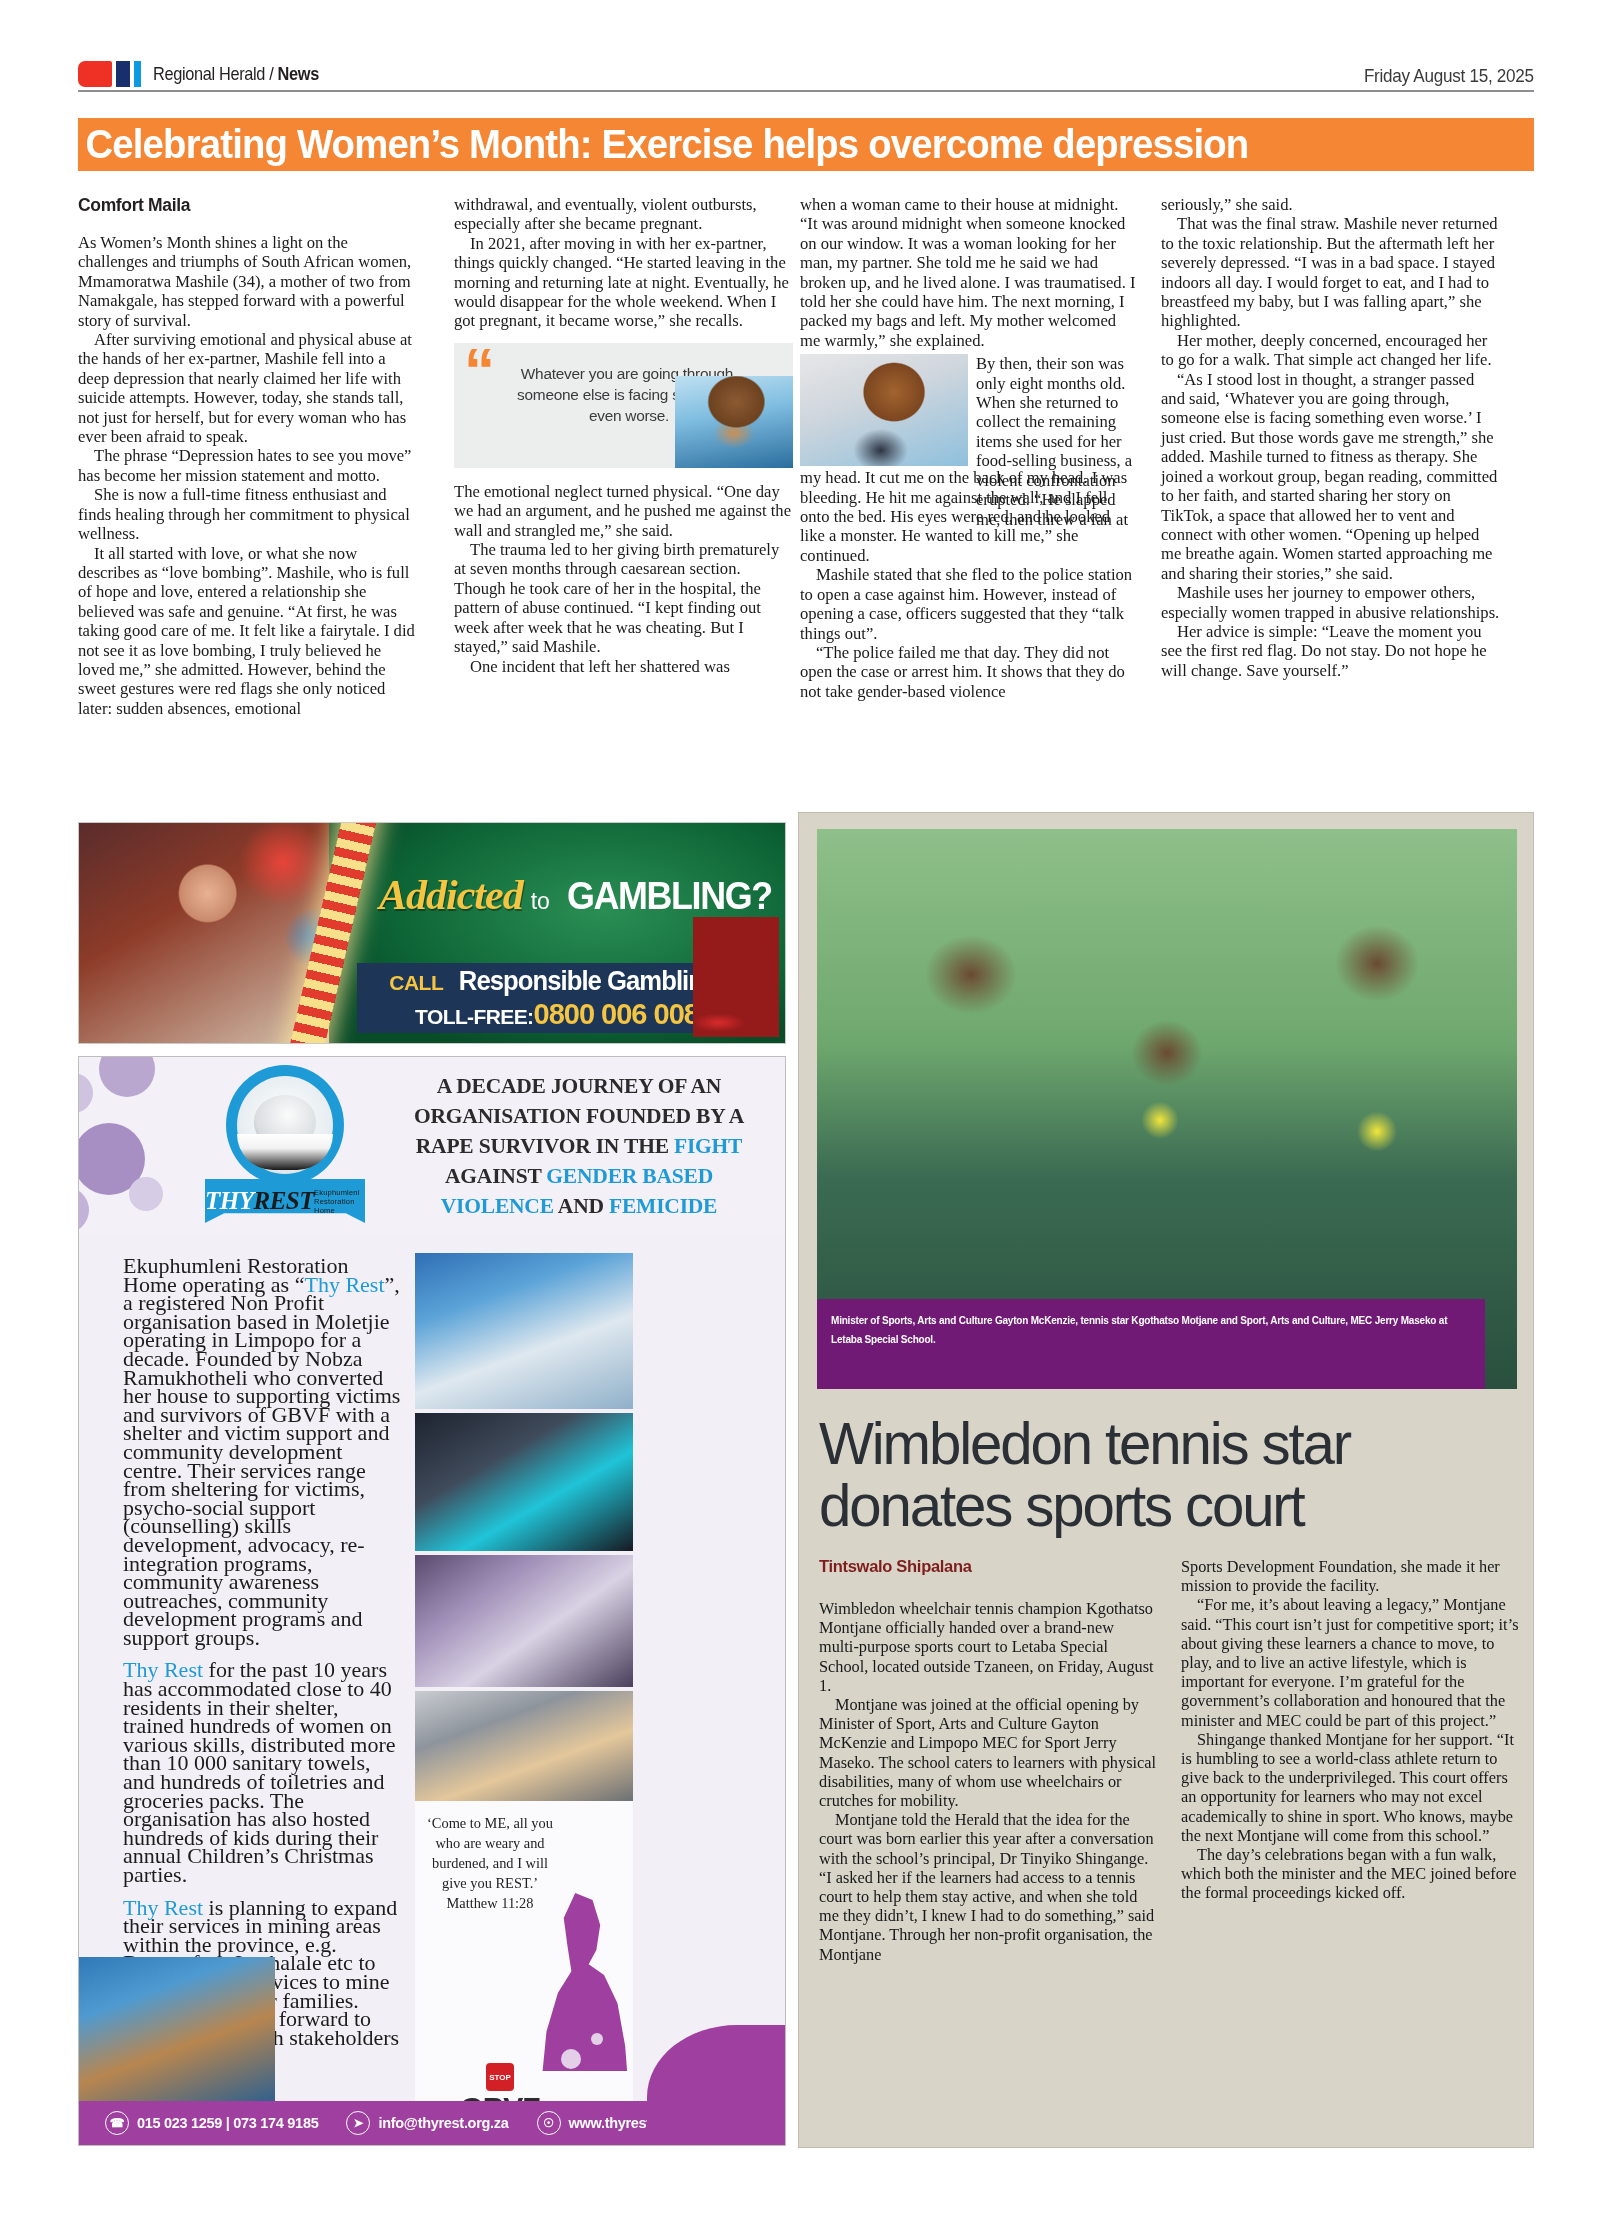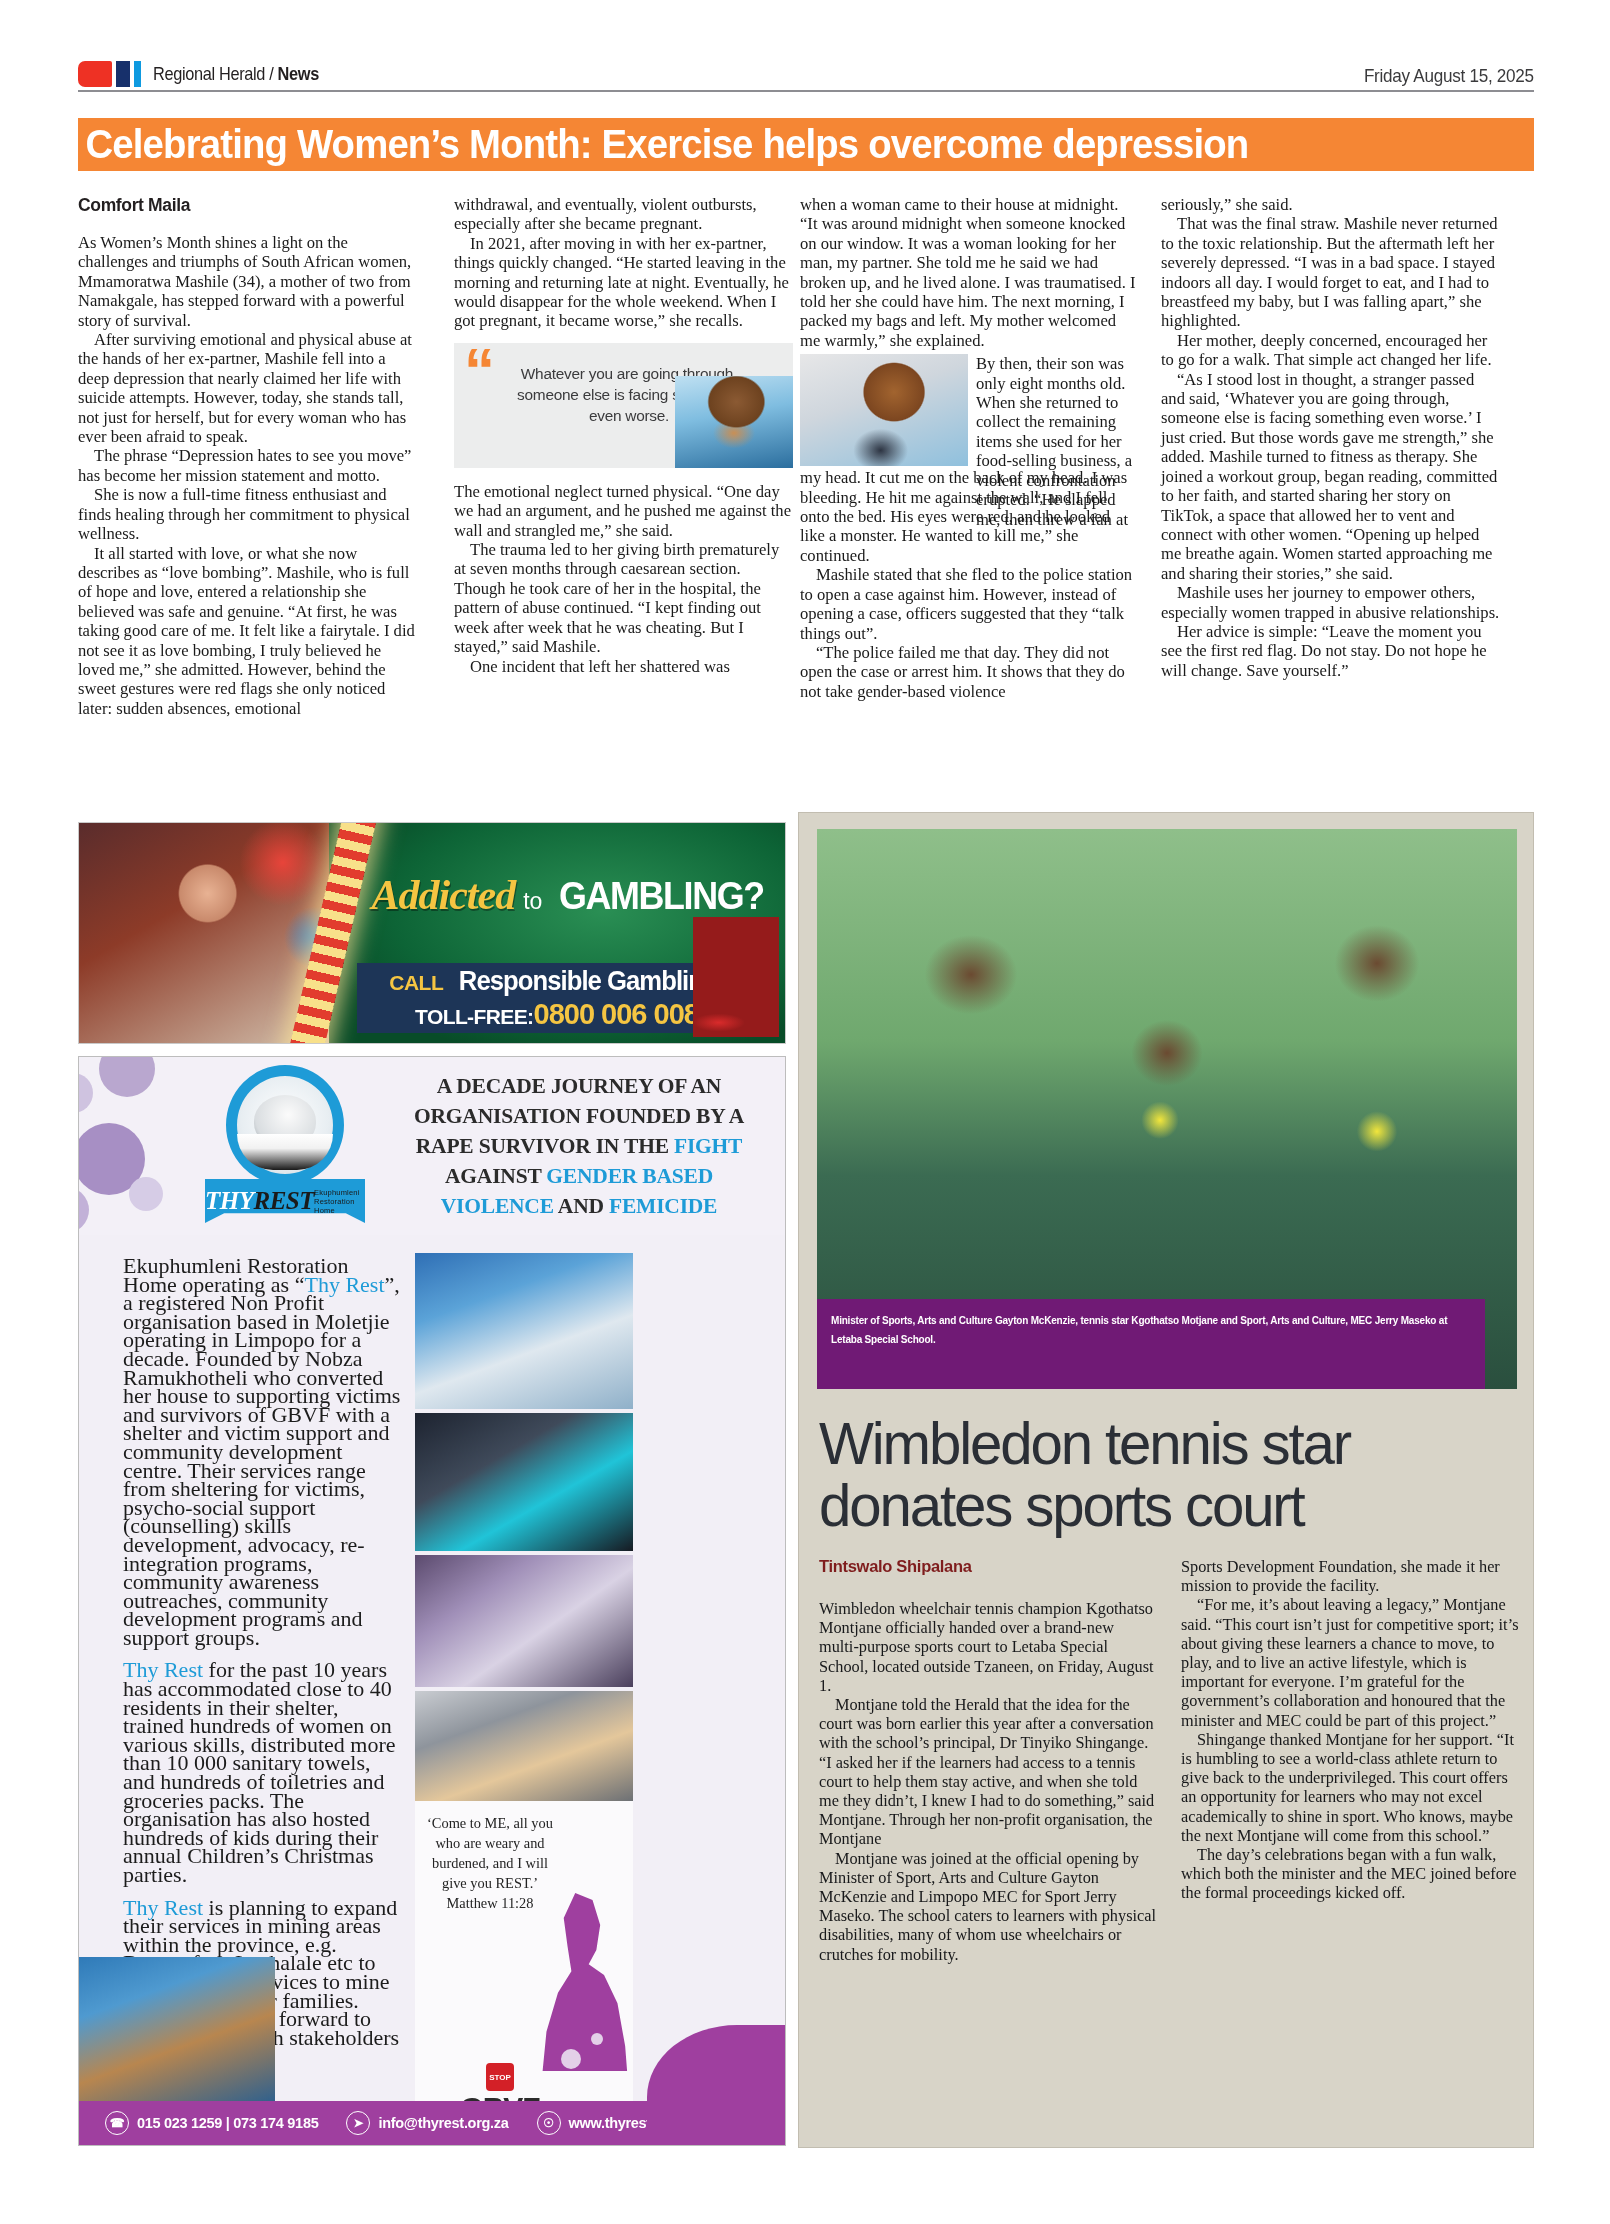--- a/index.html
+++ b/index.html
@@ -124,21 +124,21 @@
     background:
       radial-gradient(ellipse 300px 150px at 60% 40%, #2a8f54 0%, #0d6436 70%, #084c28 100%);
   }
   .ag-slash {
     position: absolute; left: 236px; top: -20px; width: 34px; height: 270px;
     background: repeating-linear-gradient(180deg, #f8e08a 0 9px, #e23c2e 9px 18px);
     transform: rotate(13deg); box-shadow: 0 0 22px 6px rgba(255,230,150,.7);
   }
   .ag-head {
     position: absolute; left: 300px; top: 48px; width: 400px; height: 52px;
-    display: flex; align-items: baseline; gap: 8px; justify-content: flex-end; padding-right: 6px;
+    display: flex; align-items: baseline; gap: 8px; justify-content: space-between; padding-right: 6px;
   }
   .ag-addicted {
     font-family: "Liberation Serif", serif; font-style: italic; font-weight: 700;
     font-size: 42px; color: #f5c542; letter-spacing: -1px;
     text-shadow: 1px 2px 0 rgba(0,0,0,.35);
   }
   .ag-to { font-family: "Liberation Sans", sans-serif; font-size: 23px; color: #fff; }
   .ag-gambling {
     font-family: "Liberation Sans", sans-serif; font-weight: 700; font-size: 39px;
     color: #ffffff; letter-spacing: -1.5px; transform: scaleX(0.92);
@@ -490,22 +490,22 @@
   </div>
 
   <div class="story2">
     <div class="w-photo"></div>
     <div class="w-caption">Minister of Sports, Arts and Culture Gayton McKenzie, tennis star Kgothatso Motjane and Sport, Arts and Culture, MEC Jerry Maseko at Letaba Special School.</div>
     <div class="w-headline">Wimbledon tennis star donates sports court</div>
     <div class="w-byline">Tintswalo Shipalana</div>
 
     <div class="w-col wc1">
       <p>Wimbledon wheelchair tennis champion Kgothatso Montjane officially handed over a brand-new multi-purpose sports court to Letaba Special School, located outside Tzaneen, on Friday, August 1.</p>
+      <p>Montjane was joined at the official opening by Minister of Sport, Arts and Culture Gayton McKenzie and Limpopo MEC for Sport Jerry Maseko. The school caters to learners with physical disabilities, many of whom use wheelchairs or crutches for mobility.</p>
       <p>Montjane told the Herald that the idea for the court was born earlier this year after a conversation with the school’s principal, Dr Tinyiko Shingange. “I asked her if the learners had access to a tennis court to help them stay active, and when she told me they didn’t, I knew I had to do something,” said Montjane. Through her non-profit organisation, the Montjane</p>
-      <p>Montjane was joined at the official opening by Minister of Sport, Arts and Culture Gayton McKenzie and Limpopo MEC for Sport Jerry Maseko. The school caters to learners with physical disabilities, many of whom use wheelchairs or crutches for mobility.</p>
     </div>
 
     <div class="w-col wc2">
       <p>Sports Development Foundation, she made it her mission to provide the facility.</p>
       <p>“For me, it’s about leaving a legacy,” Montjane said. “This court isn’t just for competitive sport; it’s about giving these learners a chance to move, to play, and to live an active lifestyle, which is important for everyone. I’m grateful for the government’s collaboration and honoured that the minister and MEC could be part of this project.”</p>
       <p>Shingange thanked Montjane for her support. “It is humbling to see a world-class athlete return to give back to the underprivileged. This court offers an opportunity for learners who may not excel academically to shine in sport. Who knows, maybe the next Montjane will come from this school.”</p>
       <p>The day’s celebrations began with a fun walk, which both the minister and the MEC joined before the formal proceedings kicked off.</p>
     </div>
   </div>
 

